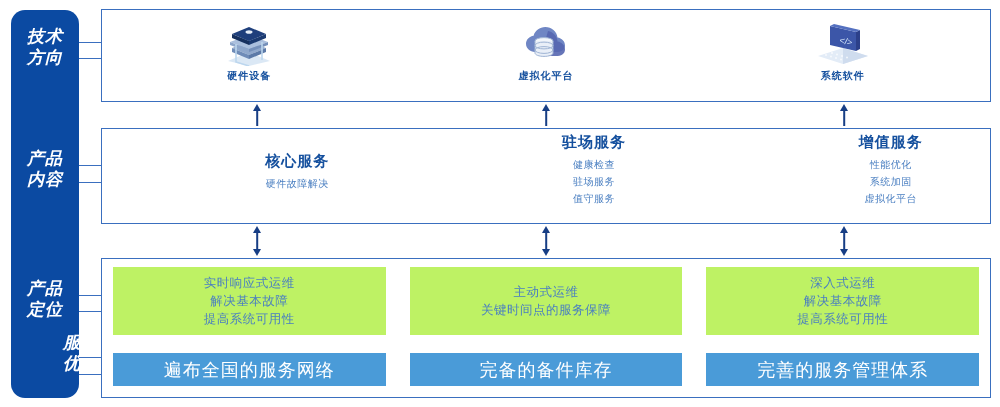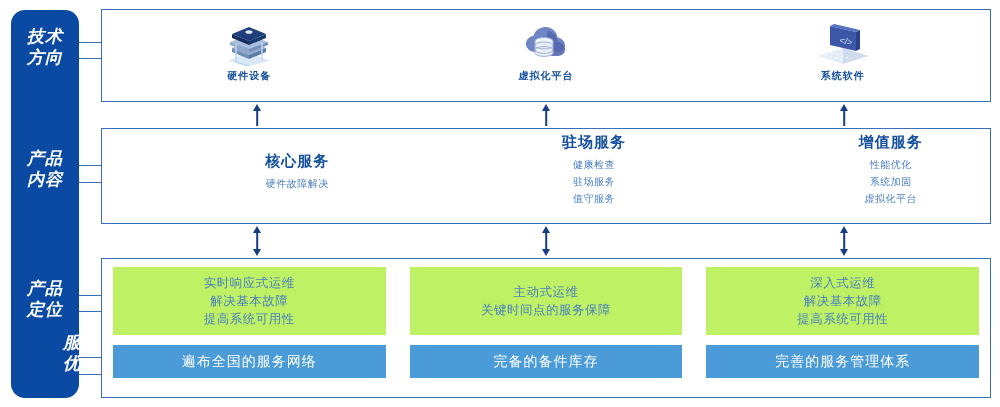--- a/index.html
+++ b/index.html
@@ -60,23 +60,23 @@
 
   
   .pos-row{position:absolute;left:101px;top:258px;width:890px;height:140px;display:flex;}
   .pos-cell{flex:1;display:flex;flex-direction:column;align-items:stretch;box-sizing:border-box;padding:9px 12px 10px 12px;}
   .gray-box{
     background:#bef264;flex:0 0 68px;
     display:flex;flex-direction:column;align-items:center;justify-content:center;
   }
   .gray-line{font-size:12.5px;color:#4a7fc1;line-height:18px;letter-spacing:.5px;}
   .blue-bar{
-    margin-top:10px;flex:0 0 33px;background:#4a9bd8;
+    margin-top:18px;flex:0 0 33px;background:#4a9bd8;
     display:flex;align-items:center;justify-content:center;
-    color:#ffffff;font-size:14px;letter-spacing:1px;
+    color:#ffffff;font-size:18px;letter-spacing:1px;
   }
 
   
   .arrow{position:absolute;}
   .arrow .shaft{position:absolute;left:50%;transform:translateX(-50%);width:1.6px;background:#173e85;}
   .arrow .head{position:absolute;left:50%;transform:translateX(-50%);width:0;height:0;
     border-left:4.5px solid transparent;border-right:4.5px solid transparent;}
   .arrow .head.up{border-bottom:7px solid #173e85;top:0;}
   .arrow .head.down{border-top:7px solid #173e85;bottom:0;}
 

